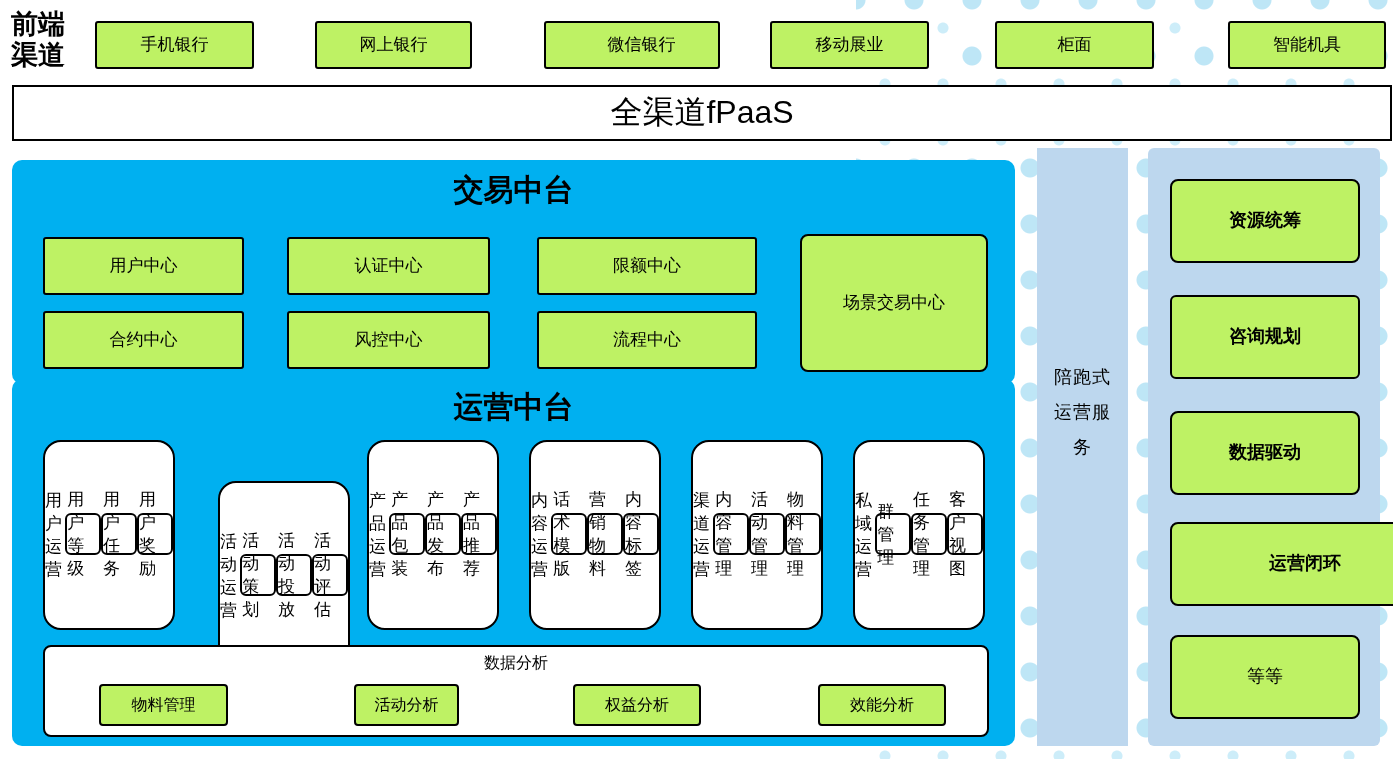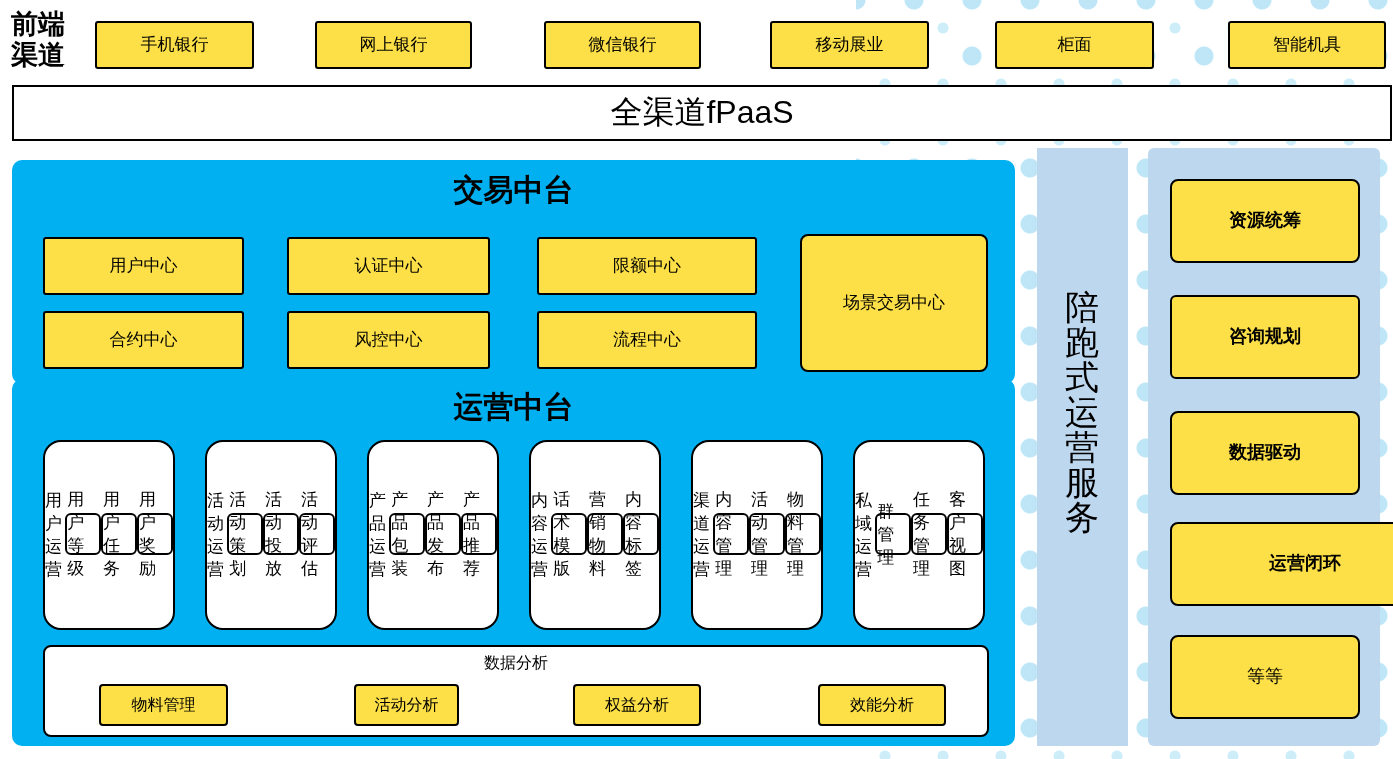--- a/index.html
+++ b/index.html
@@ -11,21 +11,21 @@
     background-image:
       radial-gradient(circle, #cdedf9 5px, transparent 6px),
       radial-gradient(circle, #bee6f6 9px, transparent 10px);
     background-size:58px 56px,58px 56px;
     background-position:0 0,29px 28px;}
   #dots-main{left:856px;top:0;width:537px;height:759px;}
 
   .z{position:absolute;z-index:1;}
 
   
-  .node{position:absolute;background:#fde047;border:2px solid #000;
+  .node{position:absolute;background:#bef264;border:2px solid #000;
     display:flex;align-items:center;justify-content:center;
     font-size:17px;line-height:1.2;text-align:center;border-radius:3px;}
 
   
   #frontend-label{left:6px;top:8px;width:64px;font-family:"DejaVu Serif","Liberation Serif",serif;
     font-weight:bold;font-size:27px;line-height:31px;text-align:center;}
   .chan{top:21px;height:44px;}
 
   
   #fpaas{left:12px;top:85px;width:1376px;height:52px;border:2px solid #000;background:#fff;
@@ -54,39 +54,39 @@
 
   
   #da-box{position:absolute;left:31px;top:266px;width:942px;height:88px;background:#fff;
     border:2px solid #000;border-radius:8px;}
   #da-title{position:absolute;top:6px;left:0;width:100%;text-align:center;font-size:16px;}
   .da-item{top:37px;height:38px;font-size:16px;border-radius:4px;}
 
   
   #side-service{left:1037px;top:148px;width:91px;height:598px;background:var(--lblue);
     display:flex;align-items:center;justify-content:center;z-index:1;position:absolute;}
-  #side-service-label{width:58px;font-size:34px;line-height:35px;letter-spacing:1px;
+  #side-service-label{width:58px;font-size:18px;line-height:35px;letter-spacing:1px;
     font-weight:500;text-align:center;word-break:break-all;margin-bottom:70px;}
 
   #right-panel{left:1148px;top:148px;width:232px;height:598px;background:var(--lblue);
     border-radius:6px;z-index:1;position:absolute;}
   .rp-item{left:22px;width:186px;height:80px;border-radius:8px;font-size:18px;font-weight:bold;}
   .rp-plain{font-weight:normal;}
 </style>
 </head>
 <body>
 
 <div id="stage" style="--blue:#00B0F0;--lblue:#BDD7EE;">
 
   <div id="dots-main" class="dots"></div>
 
   <div id="frontend-label" class="z">前端渠道</div>
   <div class="node chan z" style="left:95px;width:155px;">手机银行</div>
   <div class="node chan z" style="left:315px;width:153px;">网上银行</div>
-  <div class="node chan z" style="left:544px;width:153px;">微信银行</div>
+  <div class="node chan z" style="left:544px;width:153px;padding-left:19px;">微信银行</div>
   <div class="node chan z" style="left:770px;width:155px;">移动展业</div>
   <div class="node chan z" style="left:995px;width:155px;">柜面</div>
   <div class="node chan z" style="left:1228px;width:154px;">智能机具</div>
 
   <div id="fpaas">全渠道fPaaS</div>
 
   <div id="trade-panel" class="panel-blue">
     <div id="trade-title" class="panel-title">交易中台</div>
     <div class="node tr1 tc1">用户中心</div>
     <div class="node tr1 tc2">认证中心</div>
@@ -99,21 +99,21 @@
 
   <div id="op-panel" class="panel-blue">
     <div id="op-title" class="panel-title">运营中台</div>
 
     <div class="op-col" style="left:31px;">
       <div class="op-col-title">用户运营</div>
       <div class="op-item">用户等级</div>
       <div class="op-item">用户任务</div>
       <div class="op-item">用户奖励</div>
     </div>
-    <div class="op-col" style="left:193px;">
+    <div class="op-col" style="left:206px;margin-top:41px;">
       <div class="op-col-title">活动运营</div>
       <div class="op-item">活动策划</div>
       <div class="op-item">活动投放</div>
       <div class="op-item">活动评估</div>
     </div>
     <div class="op-col" style="left:355px;">
       <div class="op-col-title">产品运营</div>
       <div class="op-item">产品包装</div>
       <div class="op-item">产品发布</div>
       <div class="op-item">产品推荐</div>

